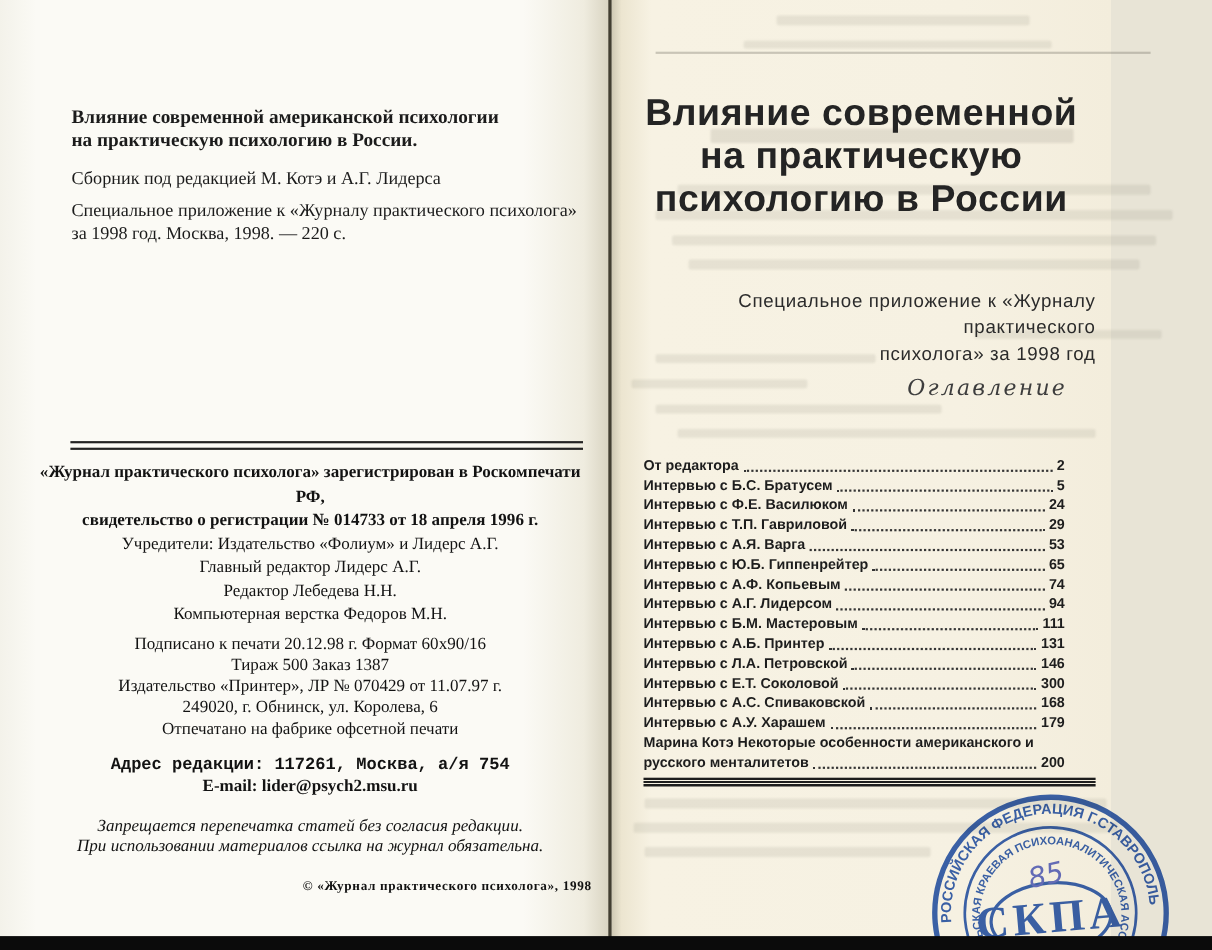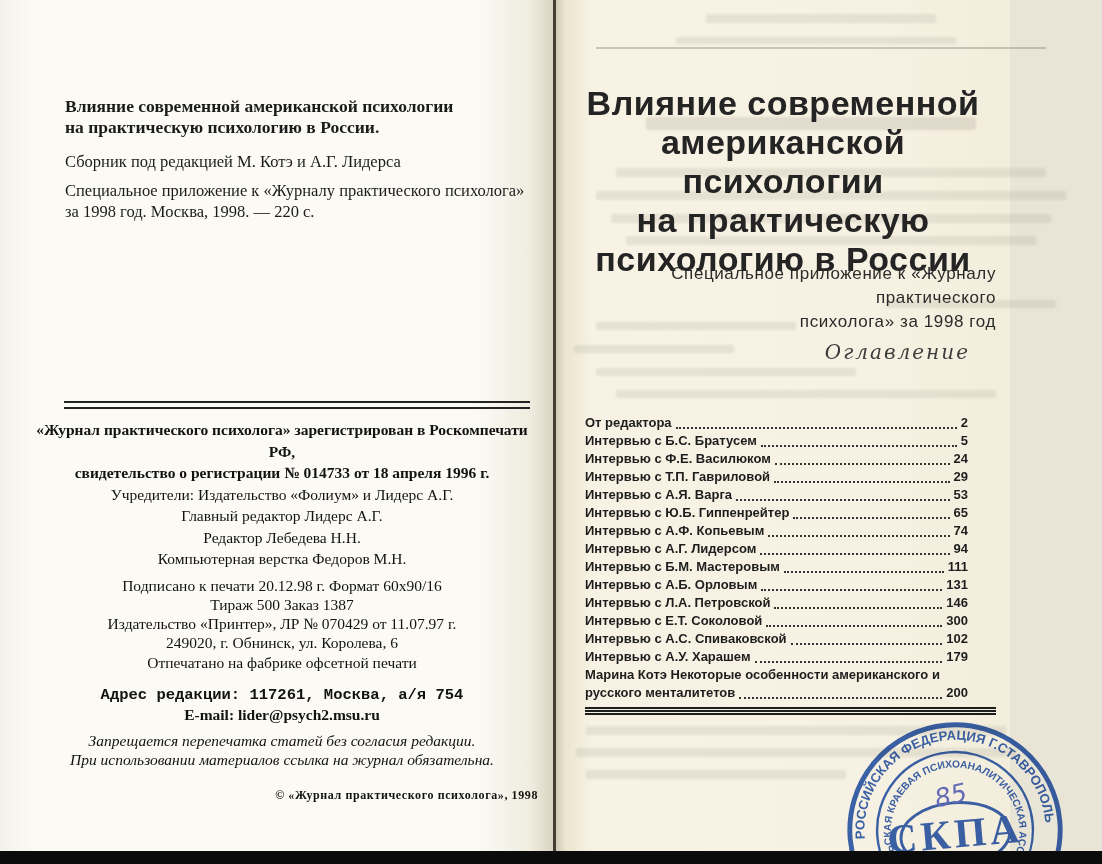--- a/index.html
+++ b/index.html
@@ -17,21 +17,21 @@
   .bib{position:absolute;left:65px;top:96px;right:20px;color:#1b1b1b;z-index:2;}
   .bib-title{font-weight:bold;font-size:17.5px;line-height:21px;}
   .bib-editors{margin-top:14px;font-size:16.5px;}
   .bib-suppl{margin-top:8px;font-size:16.5px;line-height:21px;}
   .rule2{position:absolute;left:64px;top:401px;width:466px;height:4px;
          border-top:2px solid #232323;border-bottom:2px solid #232323;z-index:2;}
   .imprint{position:absolute;left:26px;top:419px;width:512px;text-align:center;
            font-size:15.5px;line-height:21.5px;color:#121212;z-index:2;}
   .imprint .b{font-weight:bold;}
   .imprint .it{font-style:italic;}
-  .mt5{margin-top:6px;} .mt12{margin-top:6px;} .mt14{margin-top:14px;font-family:Liberation Mono, monospace;}
+  .mt5{margin-top:6px;} .mt12{margin-top:16px;} .mt14{margin-top:14px;font-family:Liberation Mono, monospace;}
   .tight{line-height:19.3px;}
   .copyright{margin-top:16px;font-weight:bold;font-size:12px;letter-spacing:.6px;text-align:right;}
 
   
   .r-title{position:absolute;left:0;right:0;top:84px;text-align:center;z-index:2;
     font-family:"Liberation Sans",sans-serif;font-weight:bold;font-size:34px;
     line-height:39px;letter-spacing:.5px;color:#242424;}
   .r-sub{position:absolute;left:14px;right:14px;top:262px;text-align:right;z-index:2;
     font-family:"Liberation Sans",sans-serif;font-size:17px;line-height:24px;
     letter-spacing:.6px;color:#2b2b2b;}
@@ -113,21 +113,20 @@
     <div class="bleed" style="top:322px;left:40px;width:200px;height:8px;"></div>
     <div class="bleed" style="top:345px;left:18px;width:160px;height:8px;"></div>
     <div class="bleed" style="top:368px;left:40px;width:260px;height:8px;"></div>
     <div class="bleed" style="top:390px;left:60px;width:380px;height:8px;"></div>
     <div class="bleed" style="top:726px;left:30px;width:420px;height:9px;"></div>
     <div class="bleed" style="top:748px;left:20px;width:440px;height:9px;"></div>
     <div class="bleed" style="top:770px;left:30px;width:260px;height:9px;"></div>
 
     <div class="r-title">
       <div>Влияние современной</div>
-      <div>американской психологии</div>
       <div>на практическую</div>
       <div>психологию в России</div>
     </div>
 
     <div class="r-sub">
       <div>Специальное приложение к «Журналу практического</div>
       <div>психолога» за 1998 год</div>
     </div>
 
     <div class="toc-head">Оглавление</div>
@@ -172,38 +171,38 @@
         <span class="toc-label">Интервью с А.Г. Лидерсом</span>
         <span class="toc-leader"></span>
         <span class="toc-page">94</span>
       </div>
       <div class="toc-row">
         <span class="toc-label">Интервью с Б.М. Мастеровым</span>
         <span class="toc-leader"></span>
         <span class="toc-page">111</span>
       </div>
       <div class="toc-row">
-        <span class="toc-label">Интервью с А.Б. Орловым</span>
+        <span class="toc-label">Интервью с А.Б. Принтер</span>
         <span class="toc-leader"></span>
         <span class="toc-page">131</span>
       </div>
       <div class="toc-row">
         <span class="toc-label">Интервью с Л.А. Петровской</span>
         <span class="toc-leader"></span>
         <span class="toc-page">146</span>
       </div>
       <div class="toc-row">
         <span class="toc-label">Интервью с Е.Т. Соколовой</span>
         <span class="toc-leader"></span>
         <span class="toc-page">300</span>
       </div>
       <div class="toc-row">
         <span class="toc-label">Интервью с А.С. Спиваковской</span>
         <span class="toc-leader"></span>
-        <span class="toc-page">102</span>
+        <span class="toc-page">168</span>
       </div>
       <div class="toc-row">
         <span class="toc-label">Интервью с А.У. Харашем</span>
         <span class="toc-leader"></span>
         <span class="toc-page">179</span>
       </div>
       <div class="toc-row">
         <span class="toc-label">Марина Котэ Некоторые особенности американского и</span>
       </div>
       <div class="toc-row">

